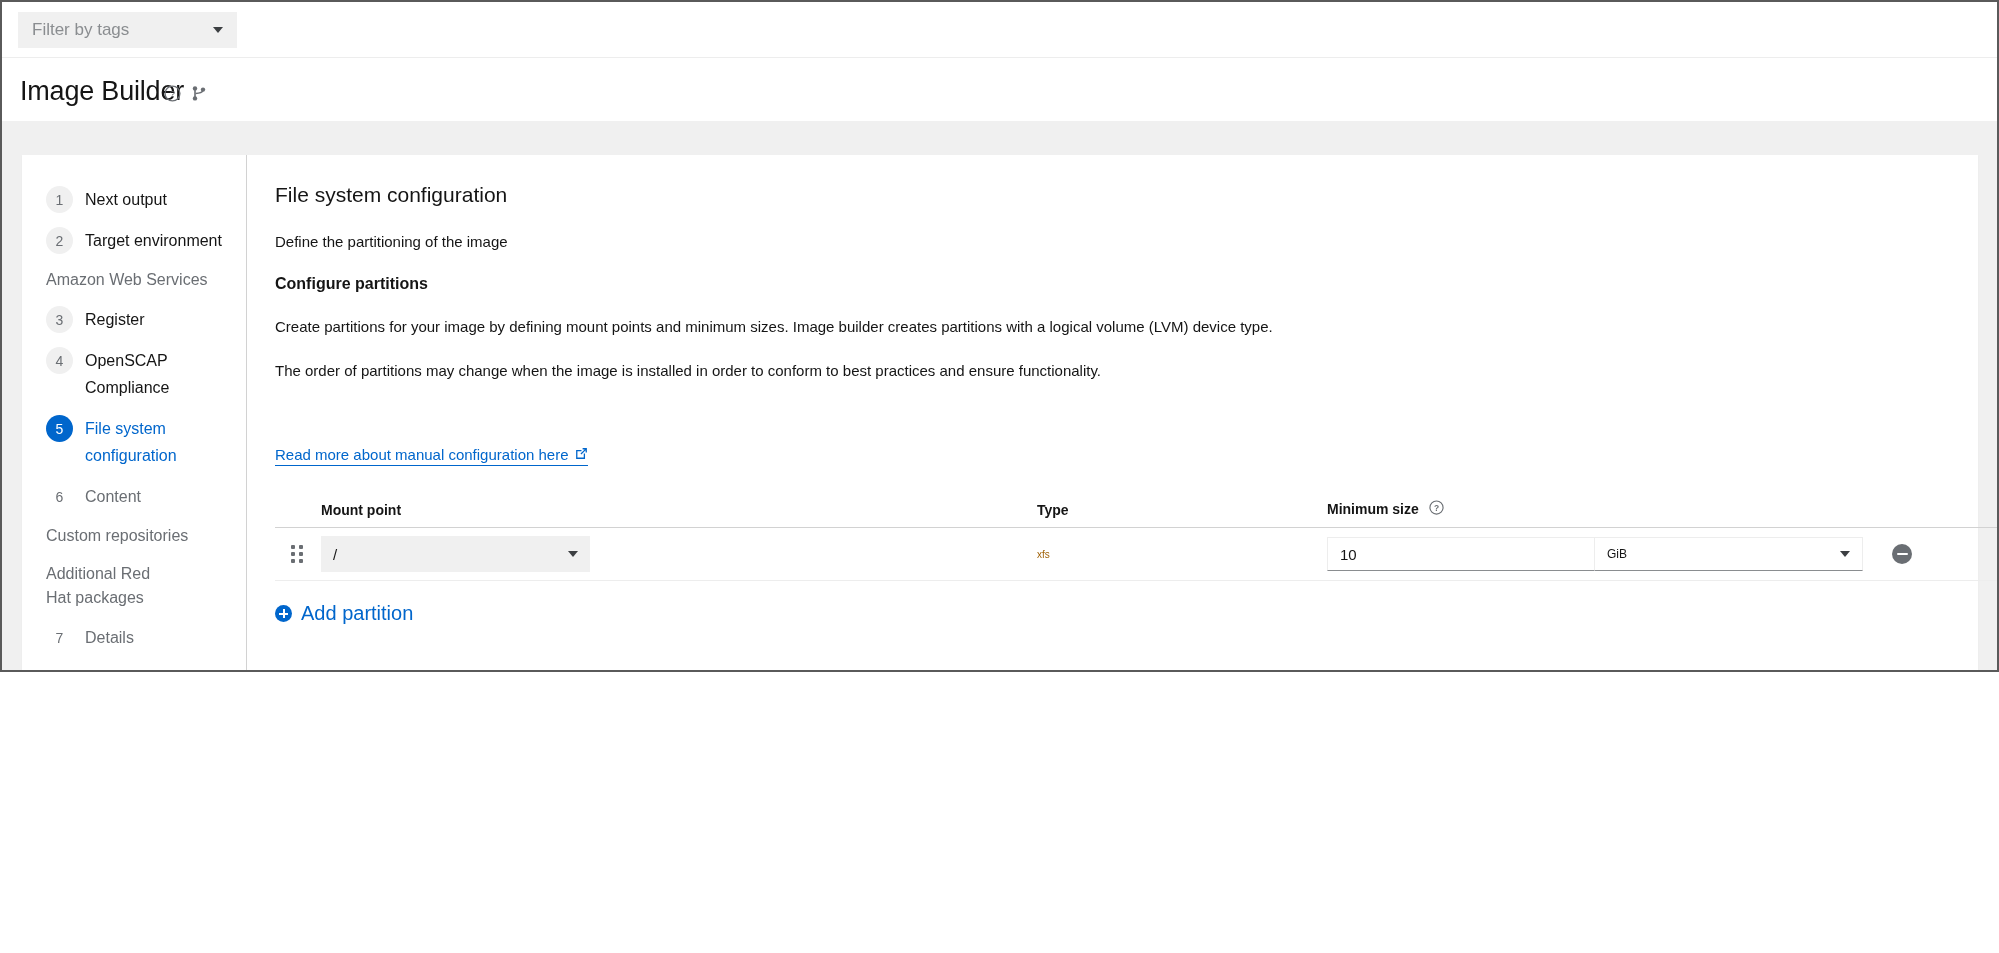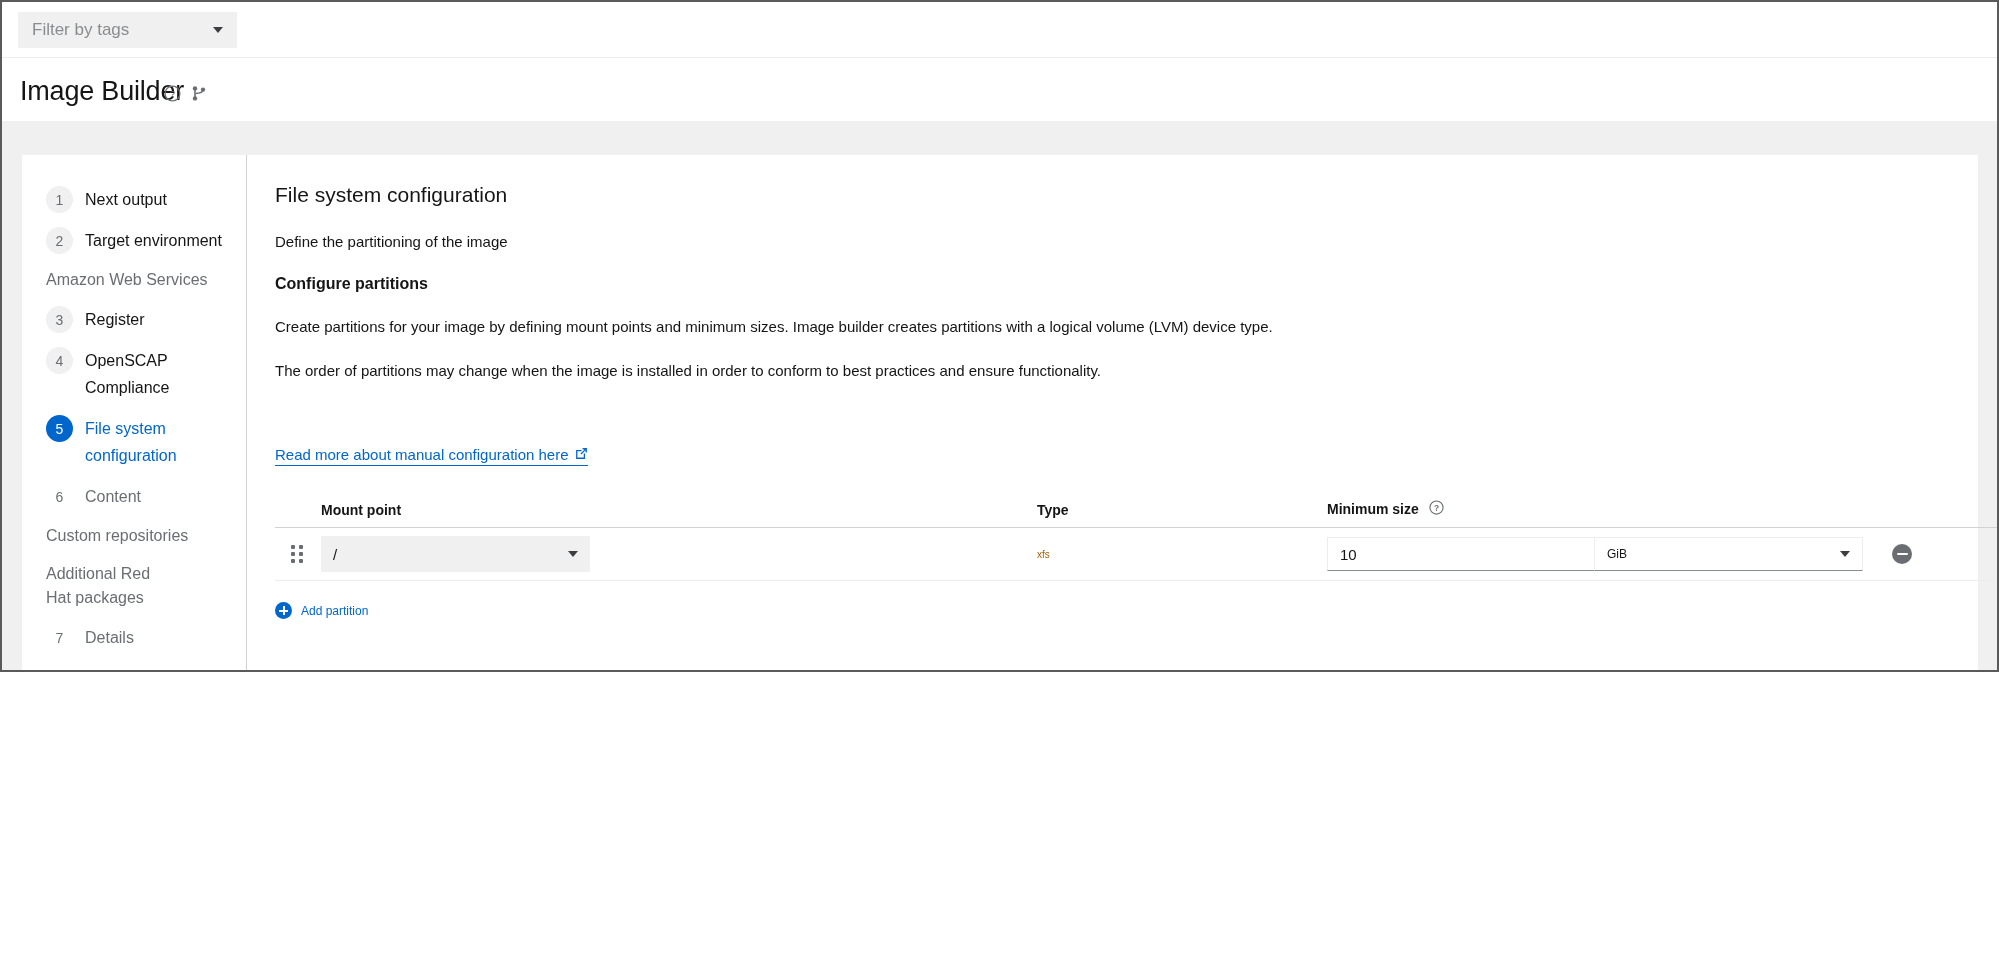--- a/index.html
+++ b/index.html
@@ -209,21 +209,21 @@
     background: #6a6e73;
     display: flex; align-items: center; justify-content: center;
     cursor: pointer; border: none; padding: 0;
   }
   .minus-btn .bar { width: 11px; height: 2.5px; background: #fff; border-radius: 1px; }
 
   
   .add-row { margin-top: 21px; }
   .add-link {
     display: inline-flex; align-items: center; gap: 9px;
-    font-size: 12px; color: #06c; text-decoration: none; cursor: pointer;
+    font-size: 20px; color: #06c; text-decoration: none; cursor: pointer;
   }
   .plus-icon {
     width: 17px; height: 17px; border-radius: 50%;
     background: #06c; position: relative; flex: 0 0 17px;
   }
   .plus-icon::before, .plus-icon::after {
     content: ""; position: absolute; background: #fff;
   }
   .plus-icon::before { left: 4px; top: 7.6px; width: 9px; height: 2px; }
   .plus-icon::after  { top: 4px; left: 7.6px; height: 9px; width: 2px; }

